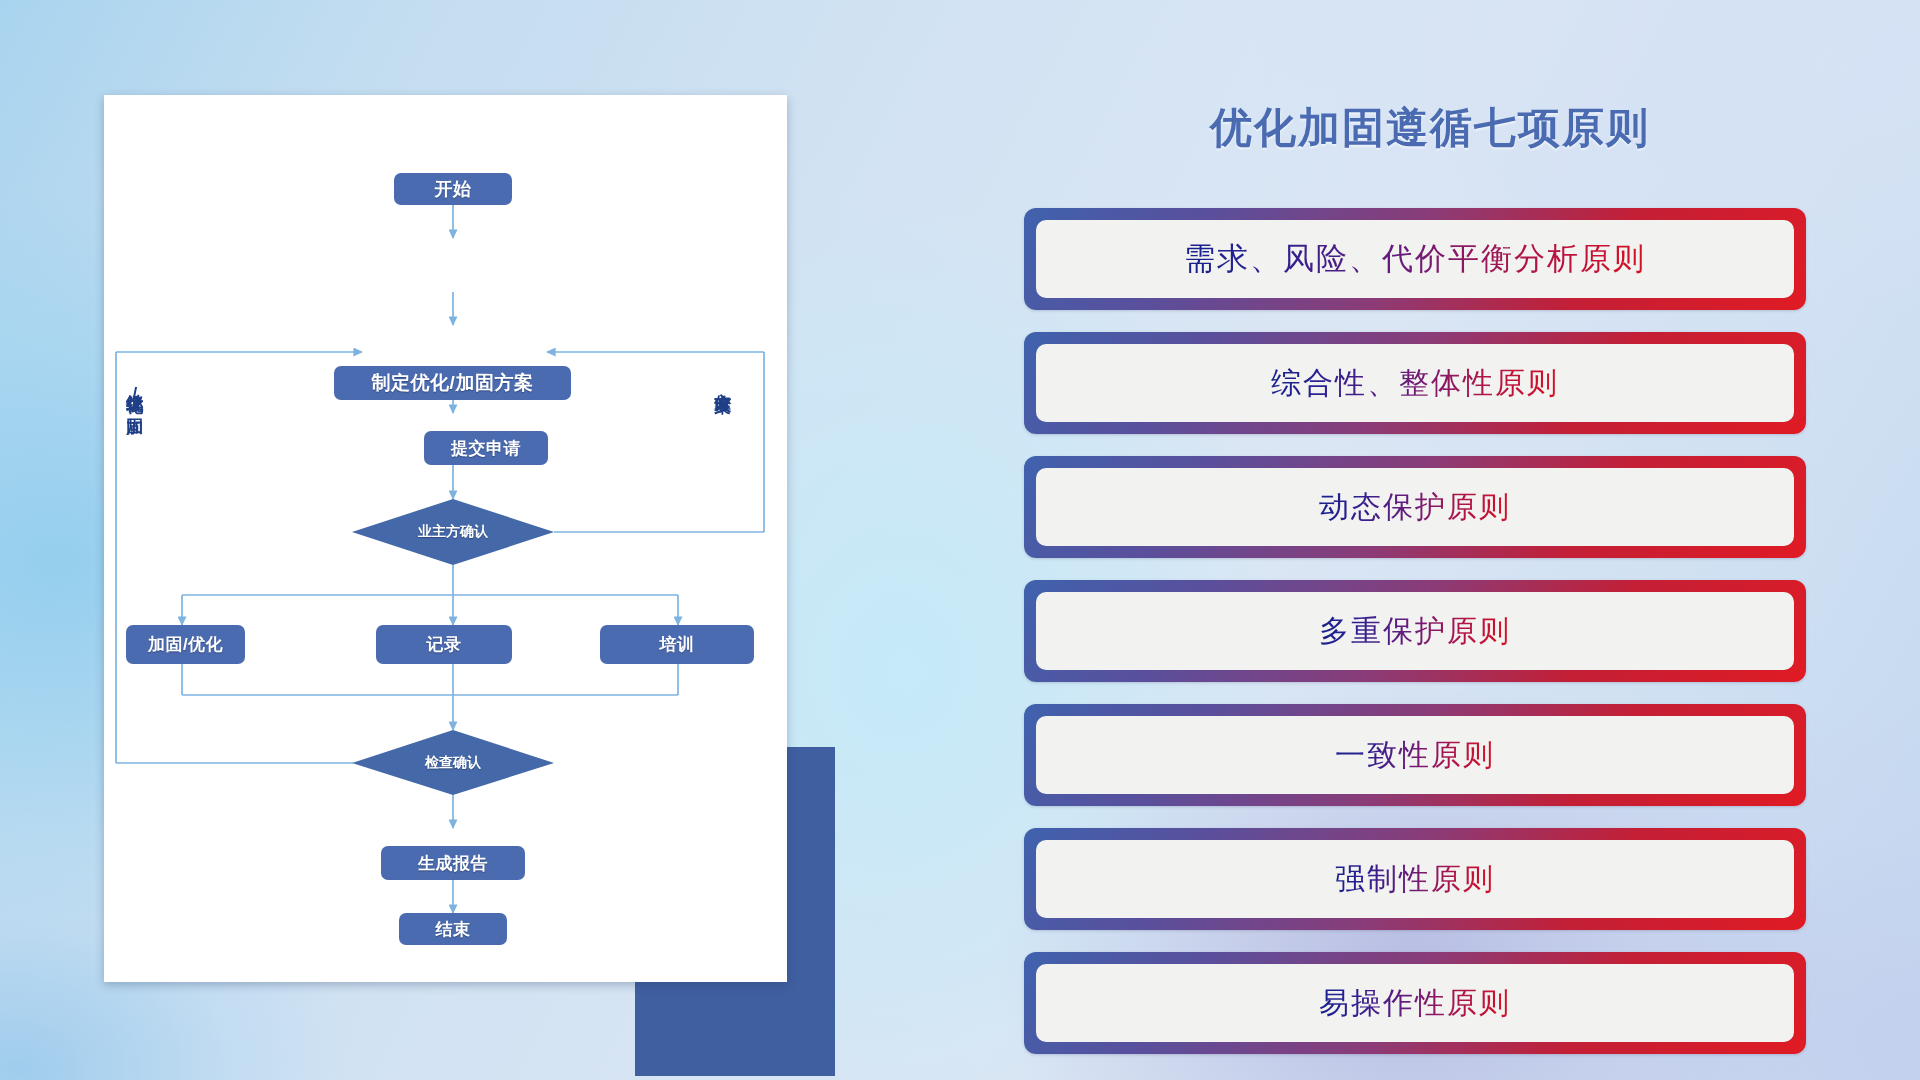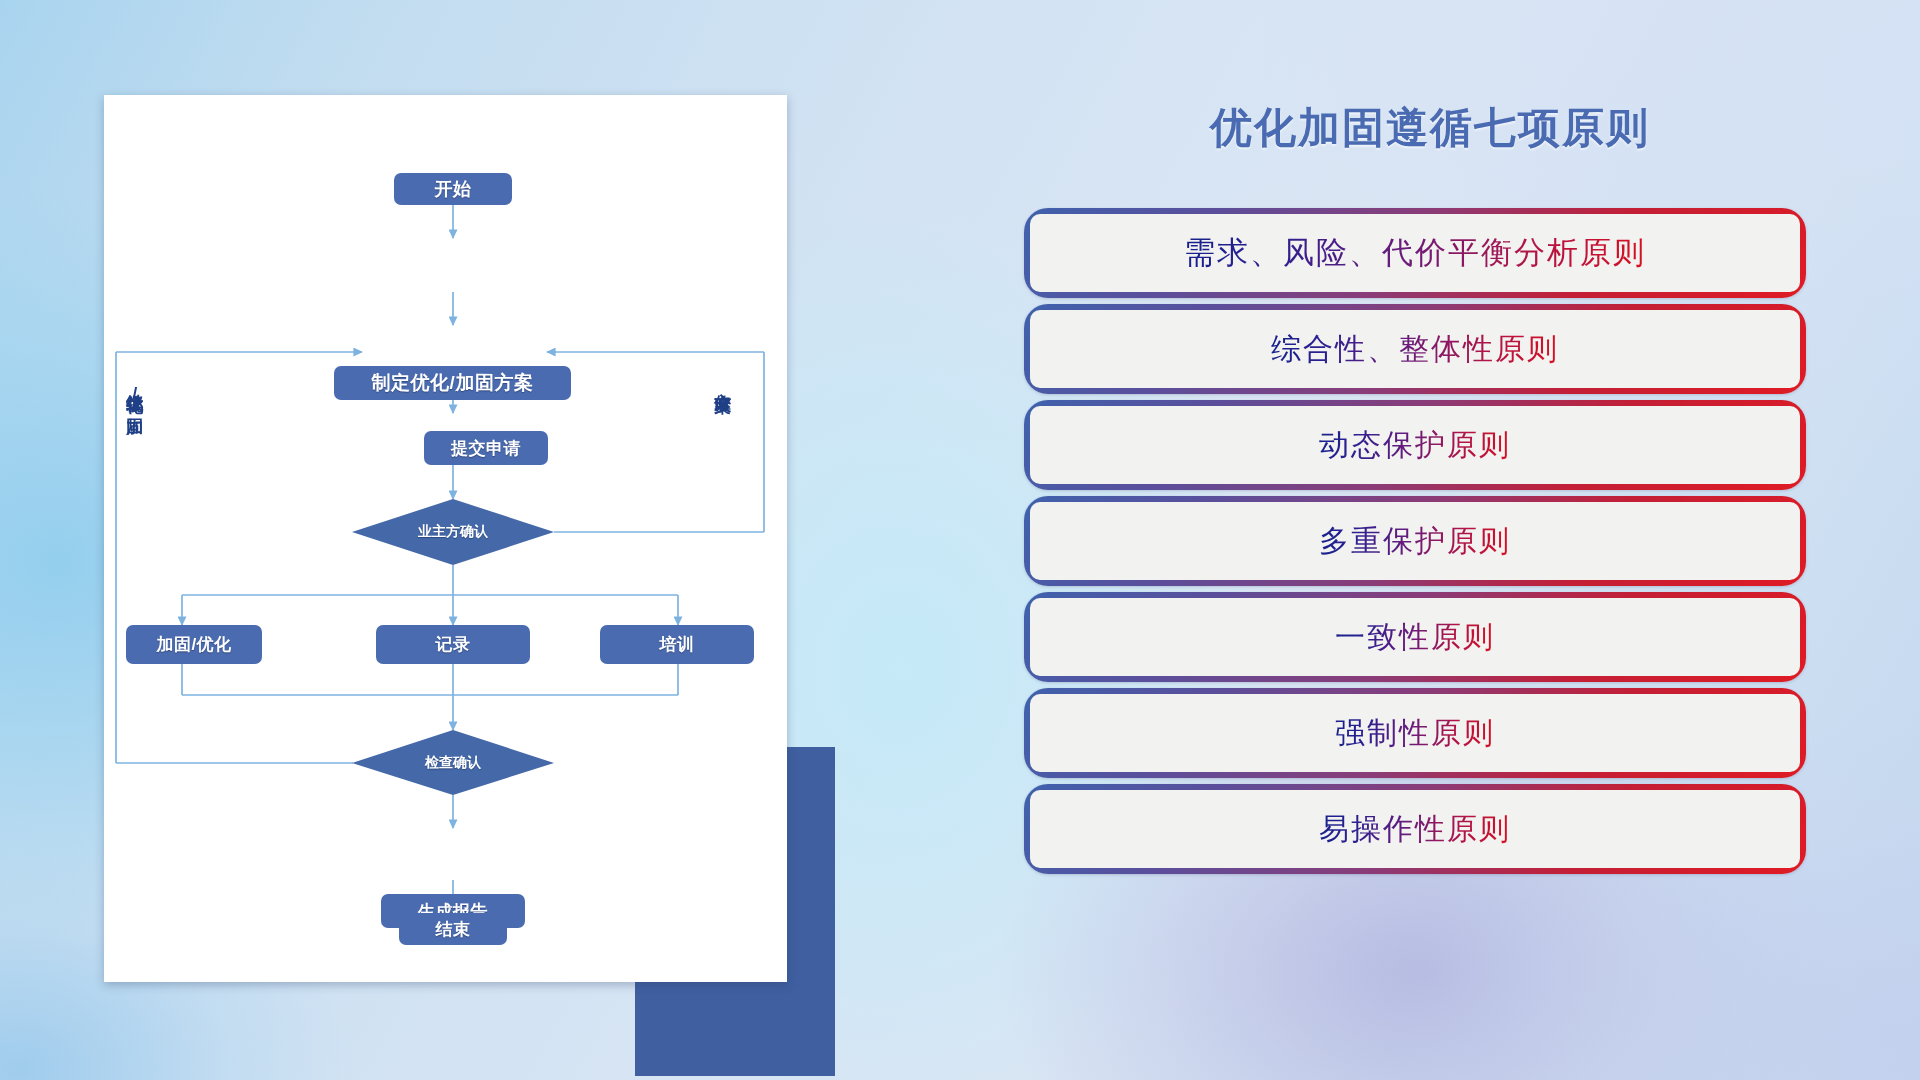--- a/index.html
+++ b/index.html
@@ -65,22 +65,22 @@
 
   
   #right-panel{position:absolute;left:1020px;top:100px;width:820px;height:900px;z-index:5;}
   #right-title{
     position:absolute;left:0;top:0;width:820px;text-align:center;
     font-size:42px;font-weight:bold;color:#4a6bb2;letter-spacing:2px;
     text-shadow:0 2px 2px rgba(255,255,255,.55);
   }
   #principle-list{position:absolute;left:4px;top:108px;width:782px;}
   .p-item{
-    position:relative;height:78px;margin-bottom:6px;
-    border-radius:24px;padding:6px;
+    position:relative;height:78px;margin-bottom:22px;
+    border-radius:12px;padding:12px;
     background:linear-gradient(125deg,#3f62ad 0%,#5a4f9c 22%,#8a3c78 48%,#c31f36 72%,#e01b24 100%);
     box-shadow:0 1px 3px rgba(60,70,110,.22);
   }
   .p-inner{
     height:100%;border-radius:10px;background:#f2f2f0;
     display:flex;align-items:center;justify-content:center;
   }
   .p-text{
     font-size:30px;font-weight:normal;letter-spacing:2px;
     background:linear-gradient(95deg,#16218c 0%,#2a2092 18%,#6b1b7a 48%,#b01448 74%,#d61020 100%);
@@ -158,29 +158,29 @@
 
   <div class="node small" style="left:290px;top:78px;width:118px;height:32px;font-size:18px;">开始</div>
 
 
   <div class="node" style="left:230px;top:251px;width:237px;height:34px;font-size:19px;margin-top:20px;">制定优化/加固方案</div>
 
   <div class="node small" style="left:272px;top:336px;width:124px;height:34px;margin-left:48px;">提交申请</div>
 
   <div class="diamond-label" style="left:249px;top:425px;width:200px;height:24px;">业主方确认</div>
 
-  <div class="node small" style="left:22px;top:530px;width:136px;height:39px;">加固/优化</div>
-
-  <div class="node small" style="left:272px;top:530px;width:154px;height:39px;">记录</div>
+  <div class="node small" style="left:22px;top:530px;width:119px;height:39px;">加固/优化</div>
+
+  <div class="node small" style="left:272px;top:530px;width:136px;height:39px;">记录</div>
 
   <div class="node small" style="left:496px;top:530px;width:154px;height:39px;">培训</div>
 
   <div class="diamond-label" style="left:249px;top:656px;width:200px;height:24px;">检查确认</div>
 
-  <div class="node small" style="left:277px;top:751px;width:144px;height:34px;margin-top:48px;">生成报告</div>
+  <div class="node small" style="left:277px;top:751px;width:144px;height:34px;">生成报告</div>
 
   <div class="node small" style="left:295px;top:818px;width:108px;height:32px;">结束</div>
 
   <div class="vlabel" style="left:22px;top:285px;height:150px;">继续优化/加固</div>
 
   <div class="vlabel" style="left:610px;top:285px;height:110px;">方案修改</div>
 </div>
 
 <div id="right-panel">
 

